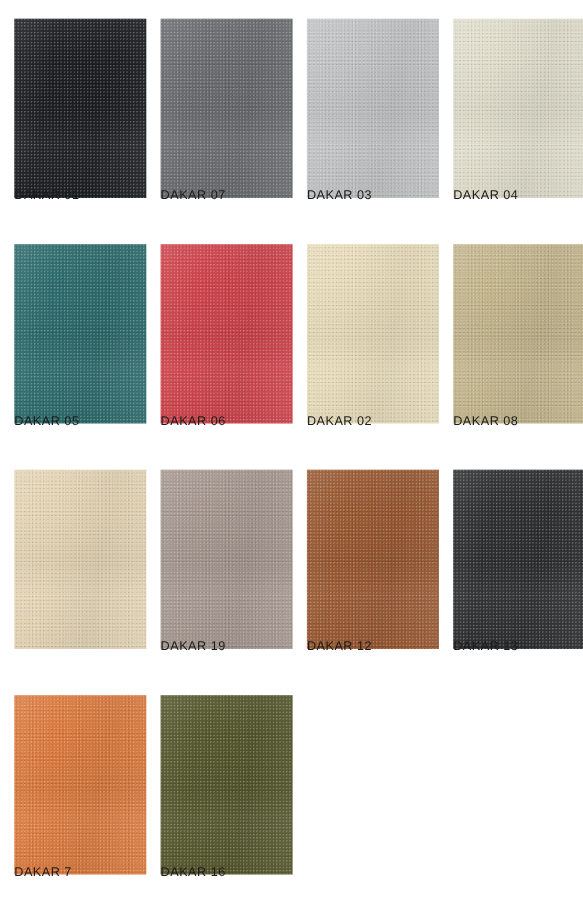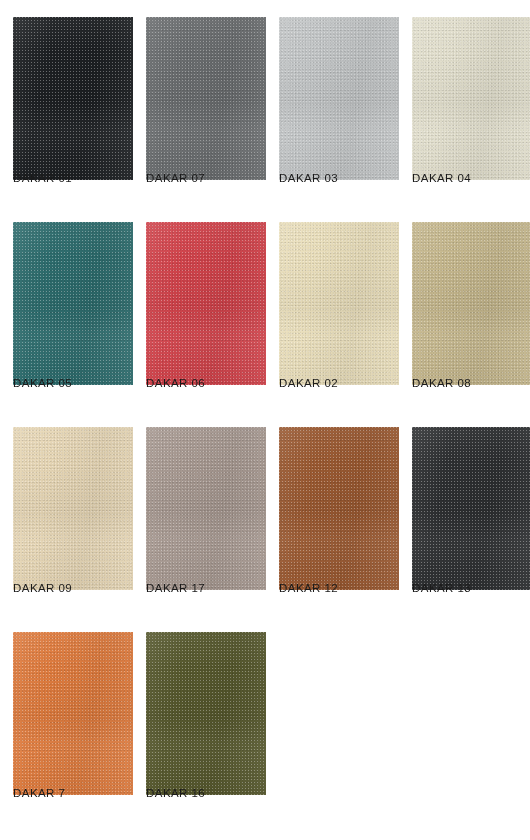--- a/index.html
+++ b/index.html
@@ -128,25 +128,24 @@
       <div class="swatch-cell">
         <div class="swatch-chip" style="background-color: rgb(234, 223, 188);"></div>
         <div class="swatch-label">DAKAR 02</div>
       </div>
       <div class="swatch-cell">
         <div class="swatch-chip" style="background-color: rgb(198, 184, 142);"></div>
         <div class="swatch-label">DAKAR 08</div>
       </div>
       <div class="swatch-cell">
         <div class="swatch-chip" style="background-color: rgb(231, 215, 182);"></div>
-        <div class="swatch-label">DAKAR 09</div>
       </div>
       <div class="swatch-cell">
         <div class="swatch-chip" style="background-color: rgb(168, 154, 146);"></div>
-        <div class="swatch-label">DAKAR 17</div>
+        <div class="swatch-label">DAKAR 19</div>
       </div>
       <div class="swatch-cell">
         <div class="swatch-chip" style="background-color: rgb(155, 90, 50);"></div>
         <div class="swatch-label">DAKAR 12</div>
       </div>
       <div class="swatch-cell">
         <div class="swatch-chip" style="background-color: rgb(46, 48, 50);"></div>
         <div class="swatch-label">DAKAR 13</div>
       </div>
       <div class="swatch-cell">

